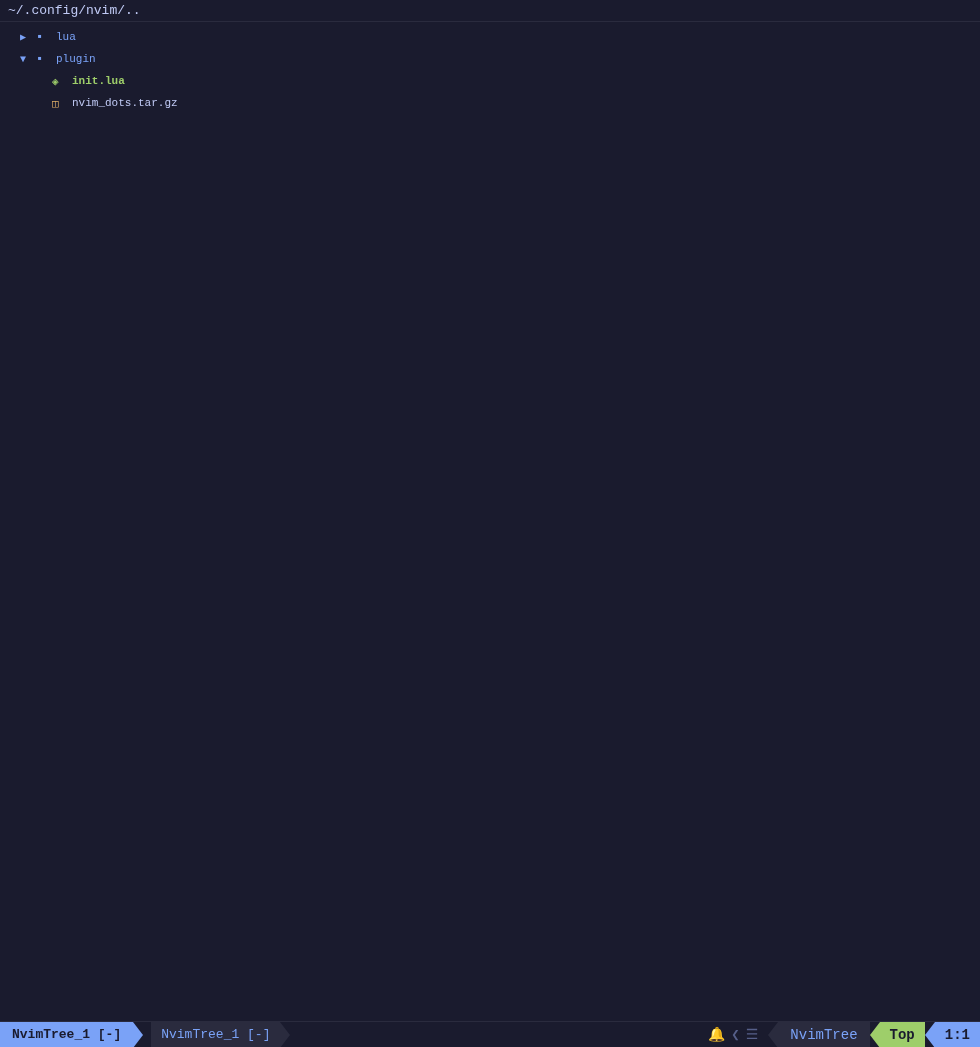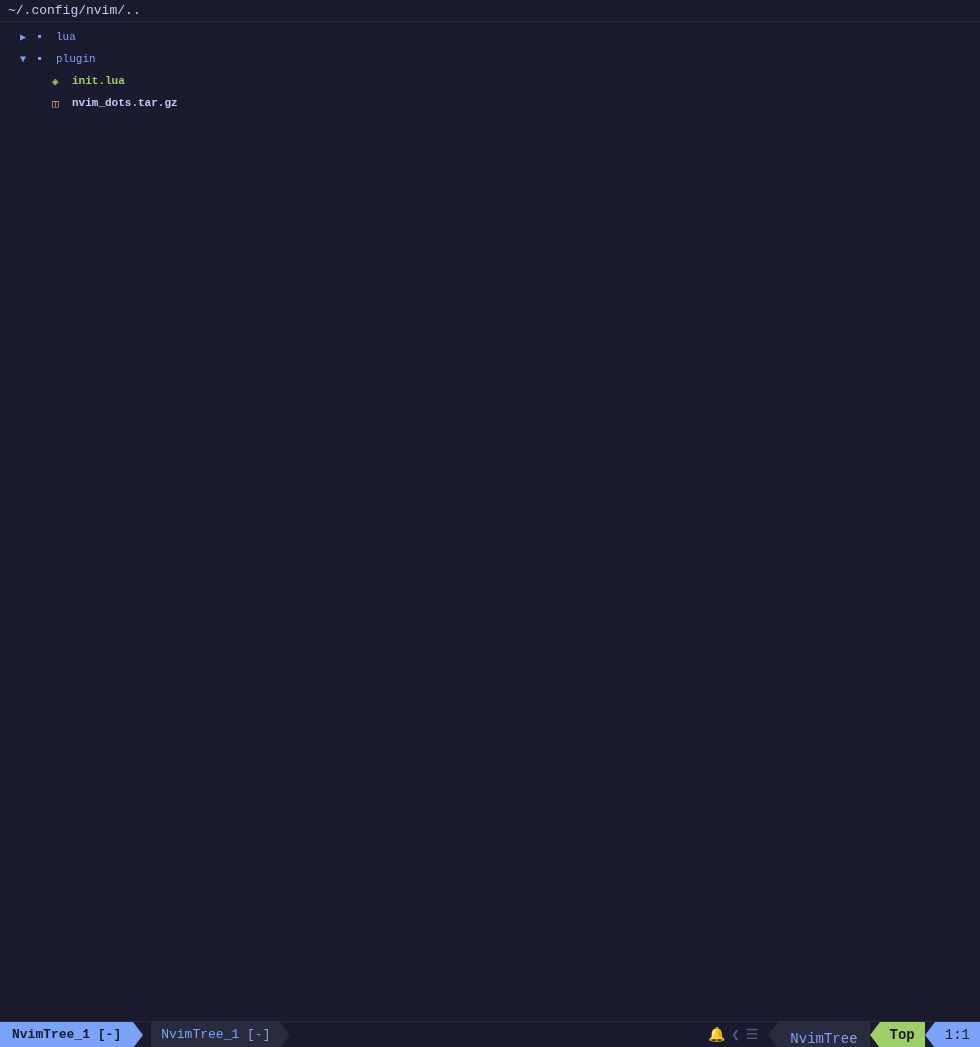--- a/index.html
+++ b/index.html
@@ -101,21 +101,20 @@
       color: #7aa2f7;
     }
 
     .label-lua {
       color: #9ece6a;
       font-weight: bold;
     }
 
     .label-archive {
       color: #c0caf5;
-      font-weight: bold;
     }
 
     .status-bar {
       height: 26px;
       background-color: #1a1b2e;
       display: flex;
       align-items: center;
       justify-content: space-between;
       border-top: 1px solid #2a2b3e;
       padding: 0;
@@ -178,42 +177,42 @@
       padding: 0 10px;
       color: #565f89;
     }
 
     .status-nvimtree-label {
       background-color: #2a2b3e;
       color: #7aa2f7;
       padding: 0 12px;
       height: 100%;
       display: flex;
-      align-items: flex-end;
+      align-items: center;
     }
 
     .status-top {
       background-color: #9ece6a;
       color: #1a1b2e;
       padding: 0 10px;
       height: 100%;
       display: flex;
       align-items: center;
       font-weight: bold;
       text-align: right;
     }
 
     .status-pos {
       background-color: #7aa2f7;
       color: #1a1b2e;
       padding: 0 10px;
       height: 100%;
       display: flex;
       align-items: center;
-      font-weight: normal;
+      font-weight: bold;
     }
 
     .arrow-left-inactive {
       width: 0;
       height: 0;
       border-top: 13px solid transparent;
       border-bottom: 13px solid transparent;
       border-right: 10px solid #2a2b3e;
     }
 

